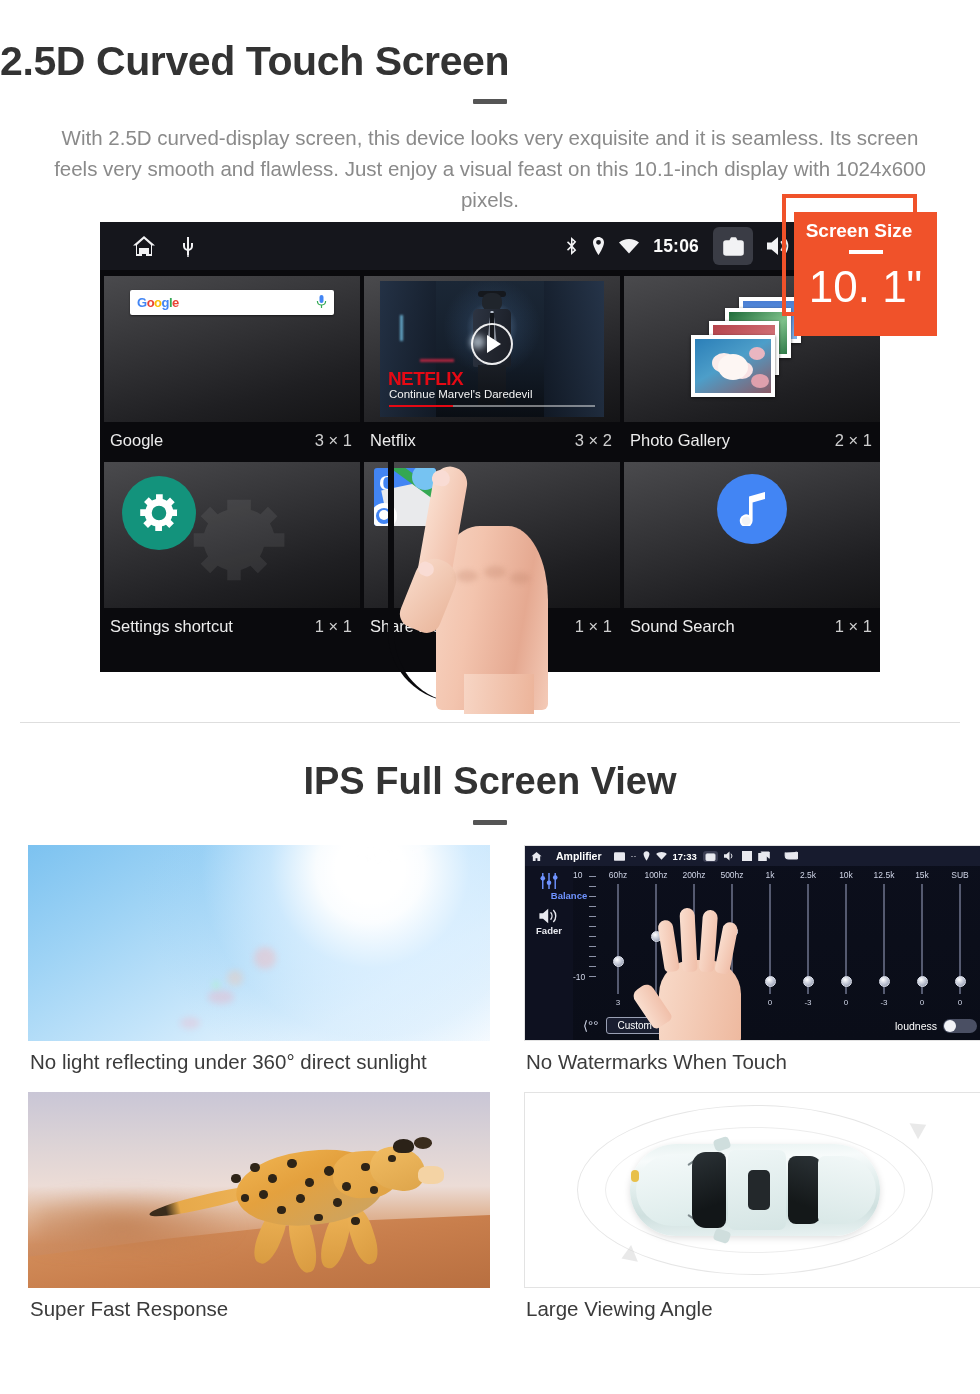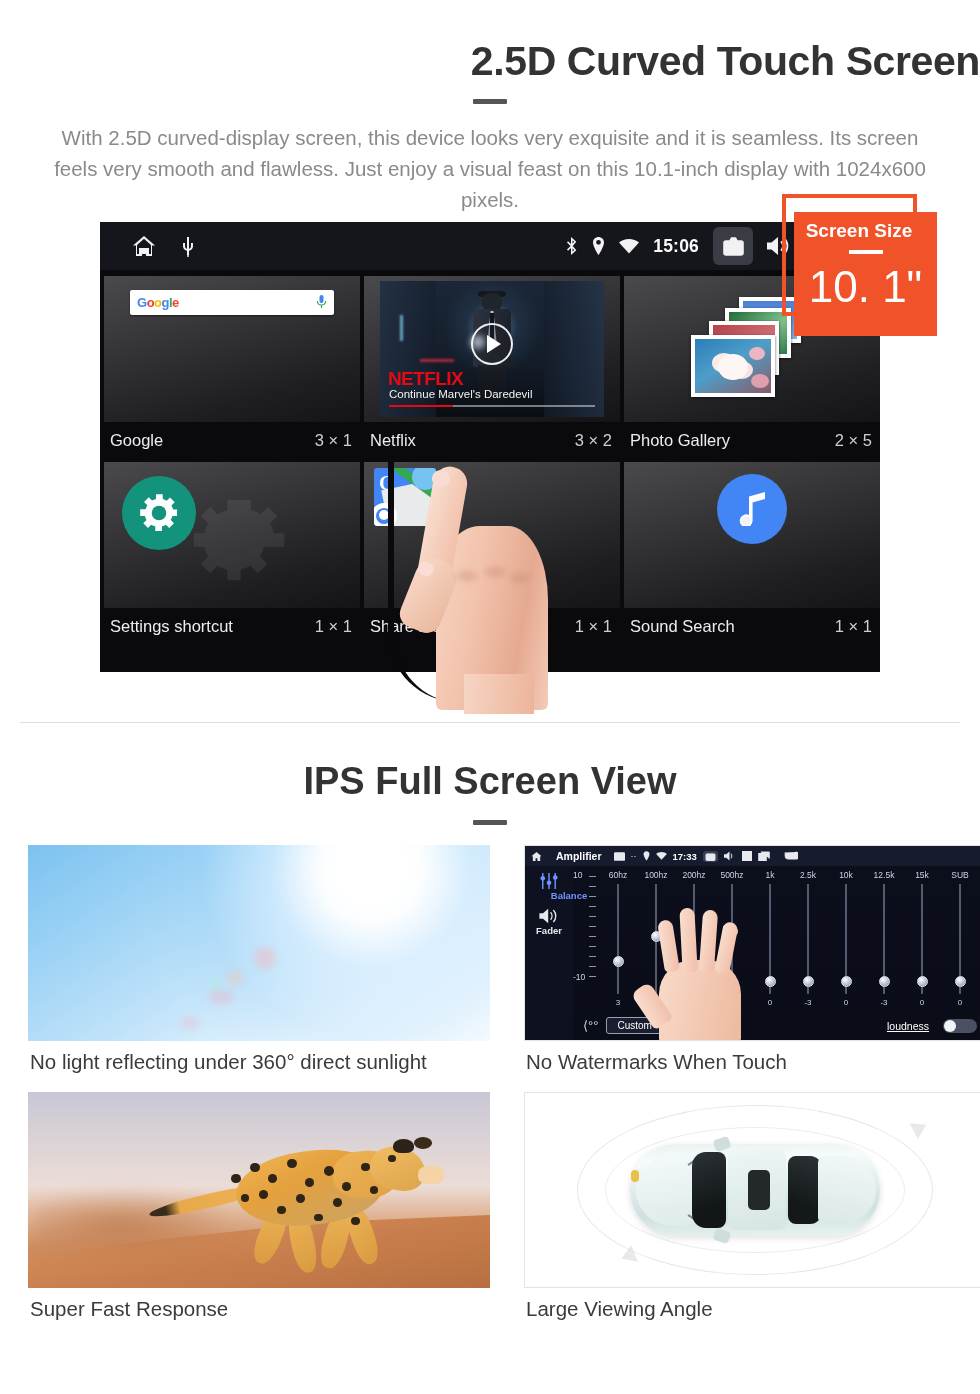--- a/index.html
+++ b/index.html
@@ -7,21 +7,21 @@
     width: 980px; height: 1394px;
     background: #ffffff;
     font-family: "Liberation Sans", sans-serif;
     overflow: hidden;
   }
   .page { position: relative; width: 980px; height: 1394px; background: #fff; }
 
   
   .sec1-title {
     position: absolute; left: 0; top: 38px; width: 980px;
-    text-align: right;
+    text-align: left;
     font-size: 41px; font-weight: bold; color: #333333;
     letter-spacing: -0.4px;
   }
   .rule {
     position: absolute; left: 50%; transform: translateX(-50%);
     width: 34px; height: 5px; background: #555555; border-radius: 1px;
   }
   .sec1-rule { top: 99px; }
   .sec1-desc {
     position: absolute; left: 50px; top: 122px; width: 880px;
@@ -218,21 +218,21 @@
   .amp .sl .knob{position:absolute;width:11px;height:11px;border-radius:50%;
     background:radial-gradient(circle at 35% 30%,#fff,#b6bccd 60%,#7d8394);border:1px solid #dfe3ee;}
   .amp .scaleY{position:absolute;left:4px;top:10px;height:112px;width:20px;}
   .amp .scaleY .tk{position:absolute;left:12px;width:7px;height:1px;background:#8d93a8;}
   .amp .scaleY .lab{position:absolute;left:-4px;color:#cfd4e6;font-size:8.5px;}
   .amp .valrow{position:absolute;left:26px;right:6px;top:132px;display:flex;}
   .amp .valrow span{flex:1;text-align:center;color:#cfd4e6;font-size:8px;}
   .amp .foot{position:absolute;left:10px;right:8px;bottom:6px;display:flex;align-items:center;}
   .amp .back{color:#cfd4e6;font-size:13px;margin-right:8px;}
   .amp .preset{border:1px solid #9aa0b4;border-radius:3px;color:#fff;font-size:10px;padding:2px 10px;background:#1a1e30;}
-  .amp .loud{margin-left:auto;display:flex;align-items:center;gap:14px;color:#fff;font-size:10.5px;text-decoration:underline;}
+  .amp .loud{margin-left:auto;display:flex;align-items:center;gap:6px;color:#fff;font-size:10.5px;}
   .amp .tg{width:34px;height:14px;border-radius:7px;background:#4a4f63;position:relative;}
   .amp .tg i{position:absolute;left:1px;top:1px;width:12px;height:12px;border-radius:50%;background:#f2f3f7;}
   .amp .ahand{position:absolute;left:118px;top:68px;width:116px;height:128px;}
   .amp .ahand .ap{position:absolute;left:16px;top:46px;width:82px;height:82px;border-radius:34px 34px 4px 4px;
     background:linear-gradient(100deg,#f8dac9,#eeb99f);}
   .amp .ahand .fg{position:absolute;width:15px;border-radius:8px 8px 5px 5px;background:linear-gradient(96deg,#fadfd0,#f0bea8);}
 
   
   .ch{position:absolute;inset:0;background:linear-gradient(#c9c6d6 0%,#dcd3d6 26%,#ecdcd6 48%,#e0b79a 62%,#d08f63 78%,#c07c4e 100%);}
   .ch .dune{position:absolute;left:0;bottom:0;width:100%;height:38%;
@@ -423,21 +423,21 @@
                     <span class="bud"></span>
                     <span class="bud2"></span>
                     <span class="stm"></span>
                     <span class="bl"></span>
                   </i>
                 </div>
             </div>
           </div>
           <div class="cellbar">
             <span>Photo Gallery</span>
-            <span class="dim">2 × 5</span>
+            <span class="dim">2 × 1</span>
           </div>
         </div>
       </div>
 
       <div class="grow" style="margin-top:4px">
 
         <div class="cell">
           <div class="cellart">
             <svg class="gear-ghost" viewBox="0 0 100 100">
                 <path fill="#fff" d="M50 32a18 18 0 1 0 0 36 18 18 0 0 0 0-36zm0 28a10 10 0 1 1 0-20 10 10 0 0 1 0 20z"></path>

